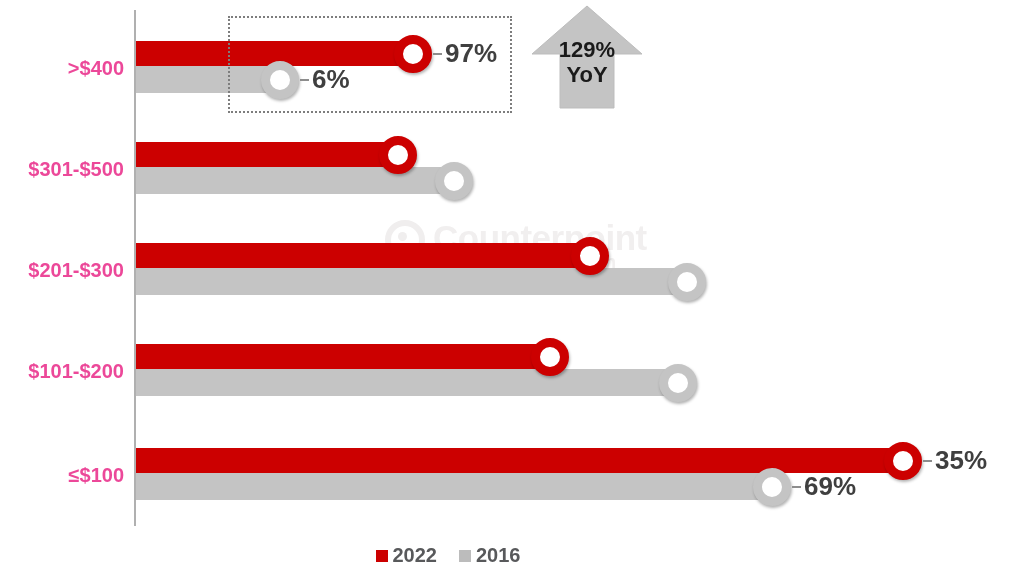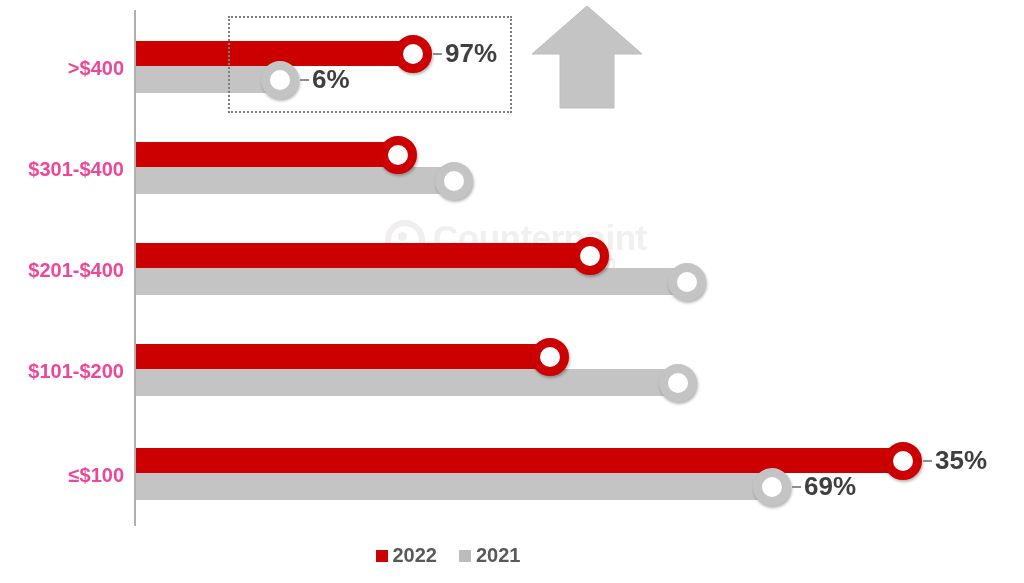--- a/index.html
+++ b/index.html
@@ -227,35 +227,37 @@
     <div class="val-label" style="left:312px; top:23px;">6%</div>
   </div>
 
   <div class="dotted-box"></div>
 
   <div class="yoy-arrow">
     <svg width="118" height="110" viewBox="0 0 118 110">
       <polygon points="59,4 114,52 86,52 86,106 32,106 32,52 4,52" fill="#c4c4c4" stroke="#bdbdbd" stroke-width="1"></polygon>
     </svg>
     <div class="yoy-text">
+      <div>129%</div>
+      <div>YoY</div>
     </div>
   </div>
 
   <div class="row" style="top:142px;">
-    <div class="cat-label" style="top:16px; left:0; width:124px;">$301-$400</div>
+    <div class="cat-label" style="top:16px; left:0; width:124px;">$301-$500</div>
     <div class="bar red" style="top:0px;  width:266px;"></div>
     <div class="bar gray tall" style="top:25px; width:322px;"></div>
     <div class="marker red" style="left:379px; top:-6px;"></div>
     <div class="marker gray" style="left:435px; top:20px;"></div>
     <div class="val-label" style="left:430px; top:-3px;"></div>
     <div class="val-label" style="left:486px; top:23px;"></div>
   </div>
 
   <div class="row" style="top:243px;">
-    <div class="cat-label" style="top:16px; left:0; width:124px;">$201-$400</div>
+    <div class="cat-label" style="top:16px; left:0; width:124px;">$201-$300</div>
     <div class="bar red" style="top:0px;  width:458px;"></div>
     <div class="bar gray tall" style="top:25px; width:555px;"></div>
     <div class="marker red" style="left:571px; top:-6px;"></div>
     <div class="marker gray" style="left:668px; top:20px;"></div>
     <div class="val-label" style="left:622px; top:-3px;"></div>
     <div class="val-label" style="left:719px; top:23px;"></div>
   </div>
 
   <div class="row" style="top:344px;">
     <div class="cat-label" style="top:16px; left:0; width:124px;">$101-$200</div>
@@ -279,17 +281,17 @@
     <div class="val-label" style="left:804px; top:23px;">69%</div>
   </div>
 
   <div class="legend">
     <div class="legend-item">
       <span class="legend-swatch red"></span>
       <span class="legend-text">2022</span>
     </div>
     <div class="legend-item">
       <span class="legend-swatch gray"></span>
-      <span class="legend-text">2021</span>
+      <span class="legend-text">2016</span>
     </div>
   </div>
 
 </div>
 
 </body></html>

